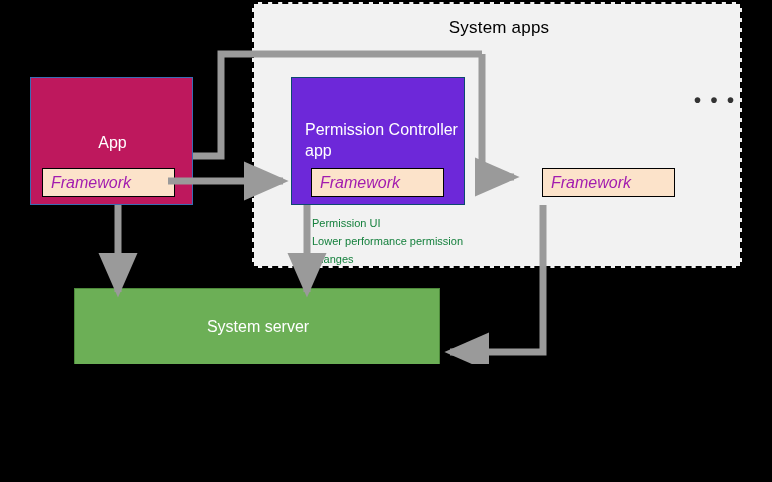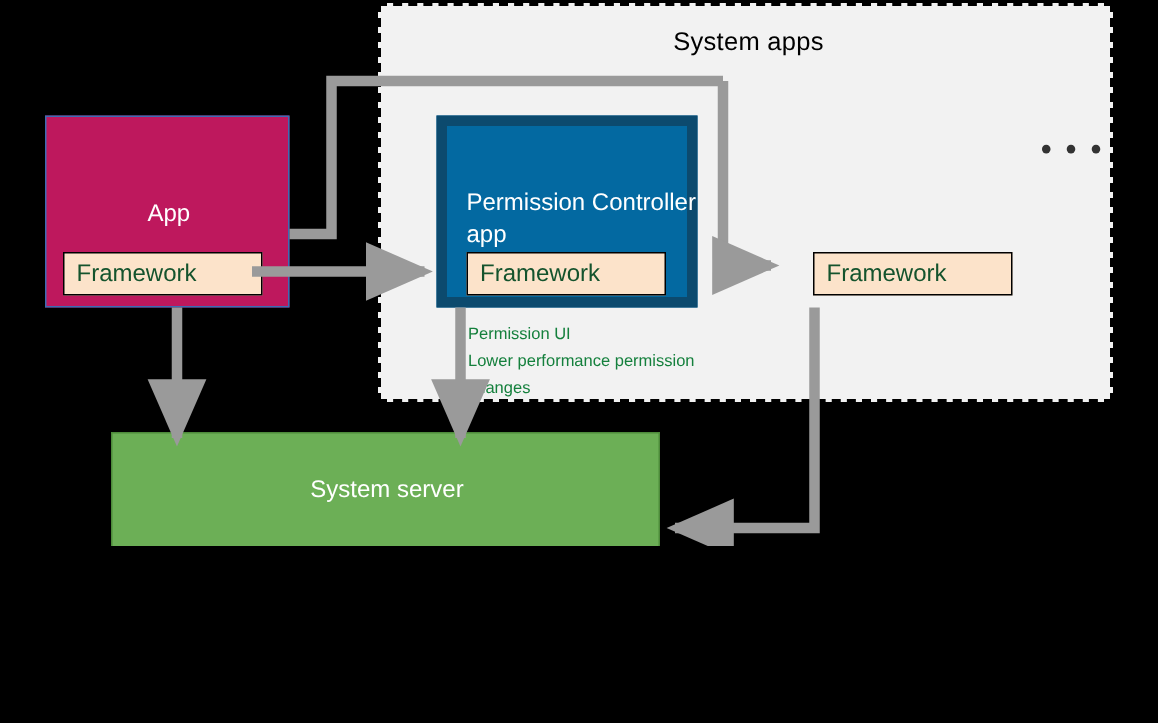--- a/index.html
+++ b/index.html
@@ -65,22 +65,22 @@
     top: 56px;
     width: 163px;
     text-align: center;
     font-size: 16px;
     color: #ffffff;
   }
 
   
   .teal-box {
     position: absolute;
-    background: #0369a1;
-    border: 7px solid #0c4a6e;
+    background: #6d28d9;
+    border: 1px solid #0c4a6e;
     box-sizing: border-box;
   }
   #permission-controller-box { left: 291px; top: 77px; width: 174px; height: 128px; }
   #package-installer-box     { left: 522px; top: 77px; width: 174px; height: 128px; }
   .teal-box-label {
     position: absolute;
     left: 13px;
     top: 41px;
     width: 155px;
     font-size: 16px;
@@ -93,22 +93,23 @@
     position: absolute;
     background: #FCE3CA;
     border: 1px solid #000000;
     box-sizing: border-box;
     display: flex;
     align-items: center;
     justify-content: flex-start;
   }
   .framework-label {
     font-size: 16px;
-    color: #14532d;
+    color: #a21caf;
     padding-left: 8px;
+    font-style: italic;
   }
   #app-framework                   { left: 42px;  top: 168px; width: 133px; height: 29px; }
   #permission-controller-framework { left: 311px; top: 168px; width: 133px; height: 29px; }
   #package-installer-framework     { left: 542px; top: 168px; width: 133px; height: 29px; }
 
   
   .caption {
     position: absolute;
     font-size: 11px;
     color: #15803d;

